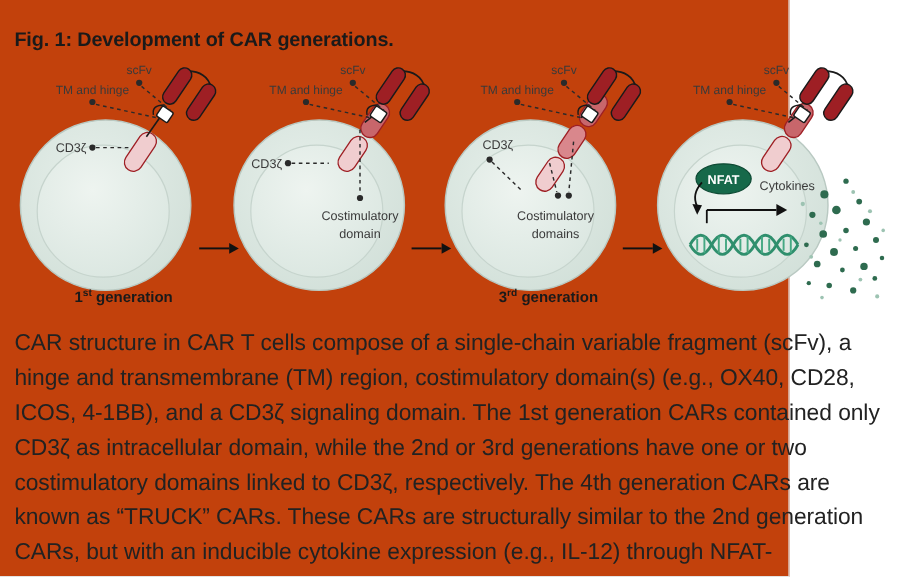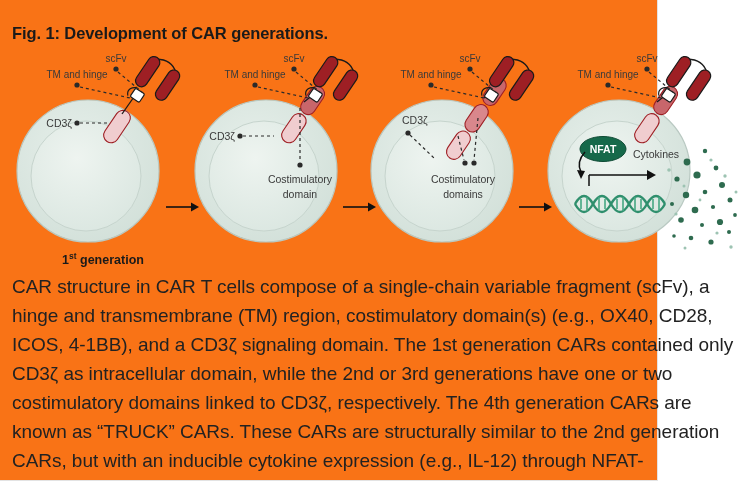--- a/index.html
+++ b/index.html
@@ -11,21 +11,21 @@
     width: 750px;
     height: 481px;
     font-family: "Liberation Sans", sans-serif;
     overflow: hidden;
   }
   .page {
     position: relative;
     width: 658px;
     height: 481px;
     box-sizing: border-box;
-    background: #f97316;
+    background: #c2410c;
     border: 1px solid #e3e3e3;
     border-top: none;
     border-left: none;
   }
   .figure-title {
     position: absolute;
     left: 12px;
     top: 24px;
     font-size: 16.5px;
     font-weight: bold;
@@ -47,21 +47,21 @@
     width: 178px;
     height: 215px;
   }
   #cell-1 { left: 14px; }
   #cell-2 { left: 192px; }
   #cell-3 { left: 368px; }
   #cell-4 { left: 545px; }
 
   .gen-label {
     position: absolute;
-    bottom: 0px;
+    bottom: 12px;
     width: 178px;
     text-align: center;
     font-size: 12.5px;
     font-weight: bold;
     color: #1a1a1a;
   }
   .gen-label sup {
     font-size: 8.5px;
     vertical-align: super;
     line-height: 0;
@@ -247,20 +247,21 @@
         <line x1="42" y1="83" x2="66" y2="106" stroke="#2a2a2a" stroke-width="1.2" stroke-dasharray="3,3"></line>
         <text x="34" y="72" font-family="Liberation Sans, sans-serif" font-size="10.5" fill="#3a3a3a" text-anchor="start">CD3ζ</text>
 
         <line x1="90" y1="84" x2="96" y2="108" stroke="#2a2a2a" stroke-width="1.2" stroke-dasharray="3,3"></line>
         <circle cx="97" cy="111" r="2.6" fill="#2a2a2a"></circle>
         <line x1="110" y1="66" x2="106" y2="108" stroke="#2a2a2a" stroke-width="1.2" stroke-dasharray="3,3"></line>
         <circle cx="106" cy="111" r="2.6" fill="#2a2a2a"></circle>
         <text x="95" y="131" font-family="Liberation Sans, sans-serif" font-size="10.5" fill="#3a3a3a" text-anchor="middle">Costimulatory</text>
         <text x="95" y="146" font-family="Liberation Sans, sans-serif" font-size="10.5" fill="#3a3a3a" text-anchor="middle">domains</text>
       </svg>
+      <div class="gen-label"><span>3</span><sup>rd</sup><span> generation</span></div>
     </div>
 
     <div class="arrow" id="arrow-3">
       <svg width="34" height="14" viewBox="0 0 34 14">
         <line x1="0" y1="7" x2="25" y2="7" stroke="#111111" stroke-width="1.6"></line>
         <path d="M25 2.5 L33 7 L25 11.5 Z" fill="#111111"></path>
       </svg>
     </div>
 
     <div class="cell-group" id="cell-4">

